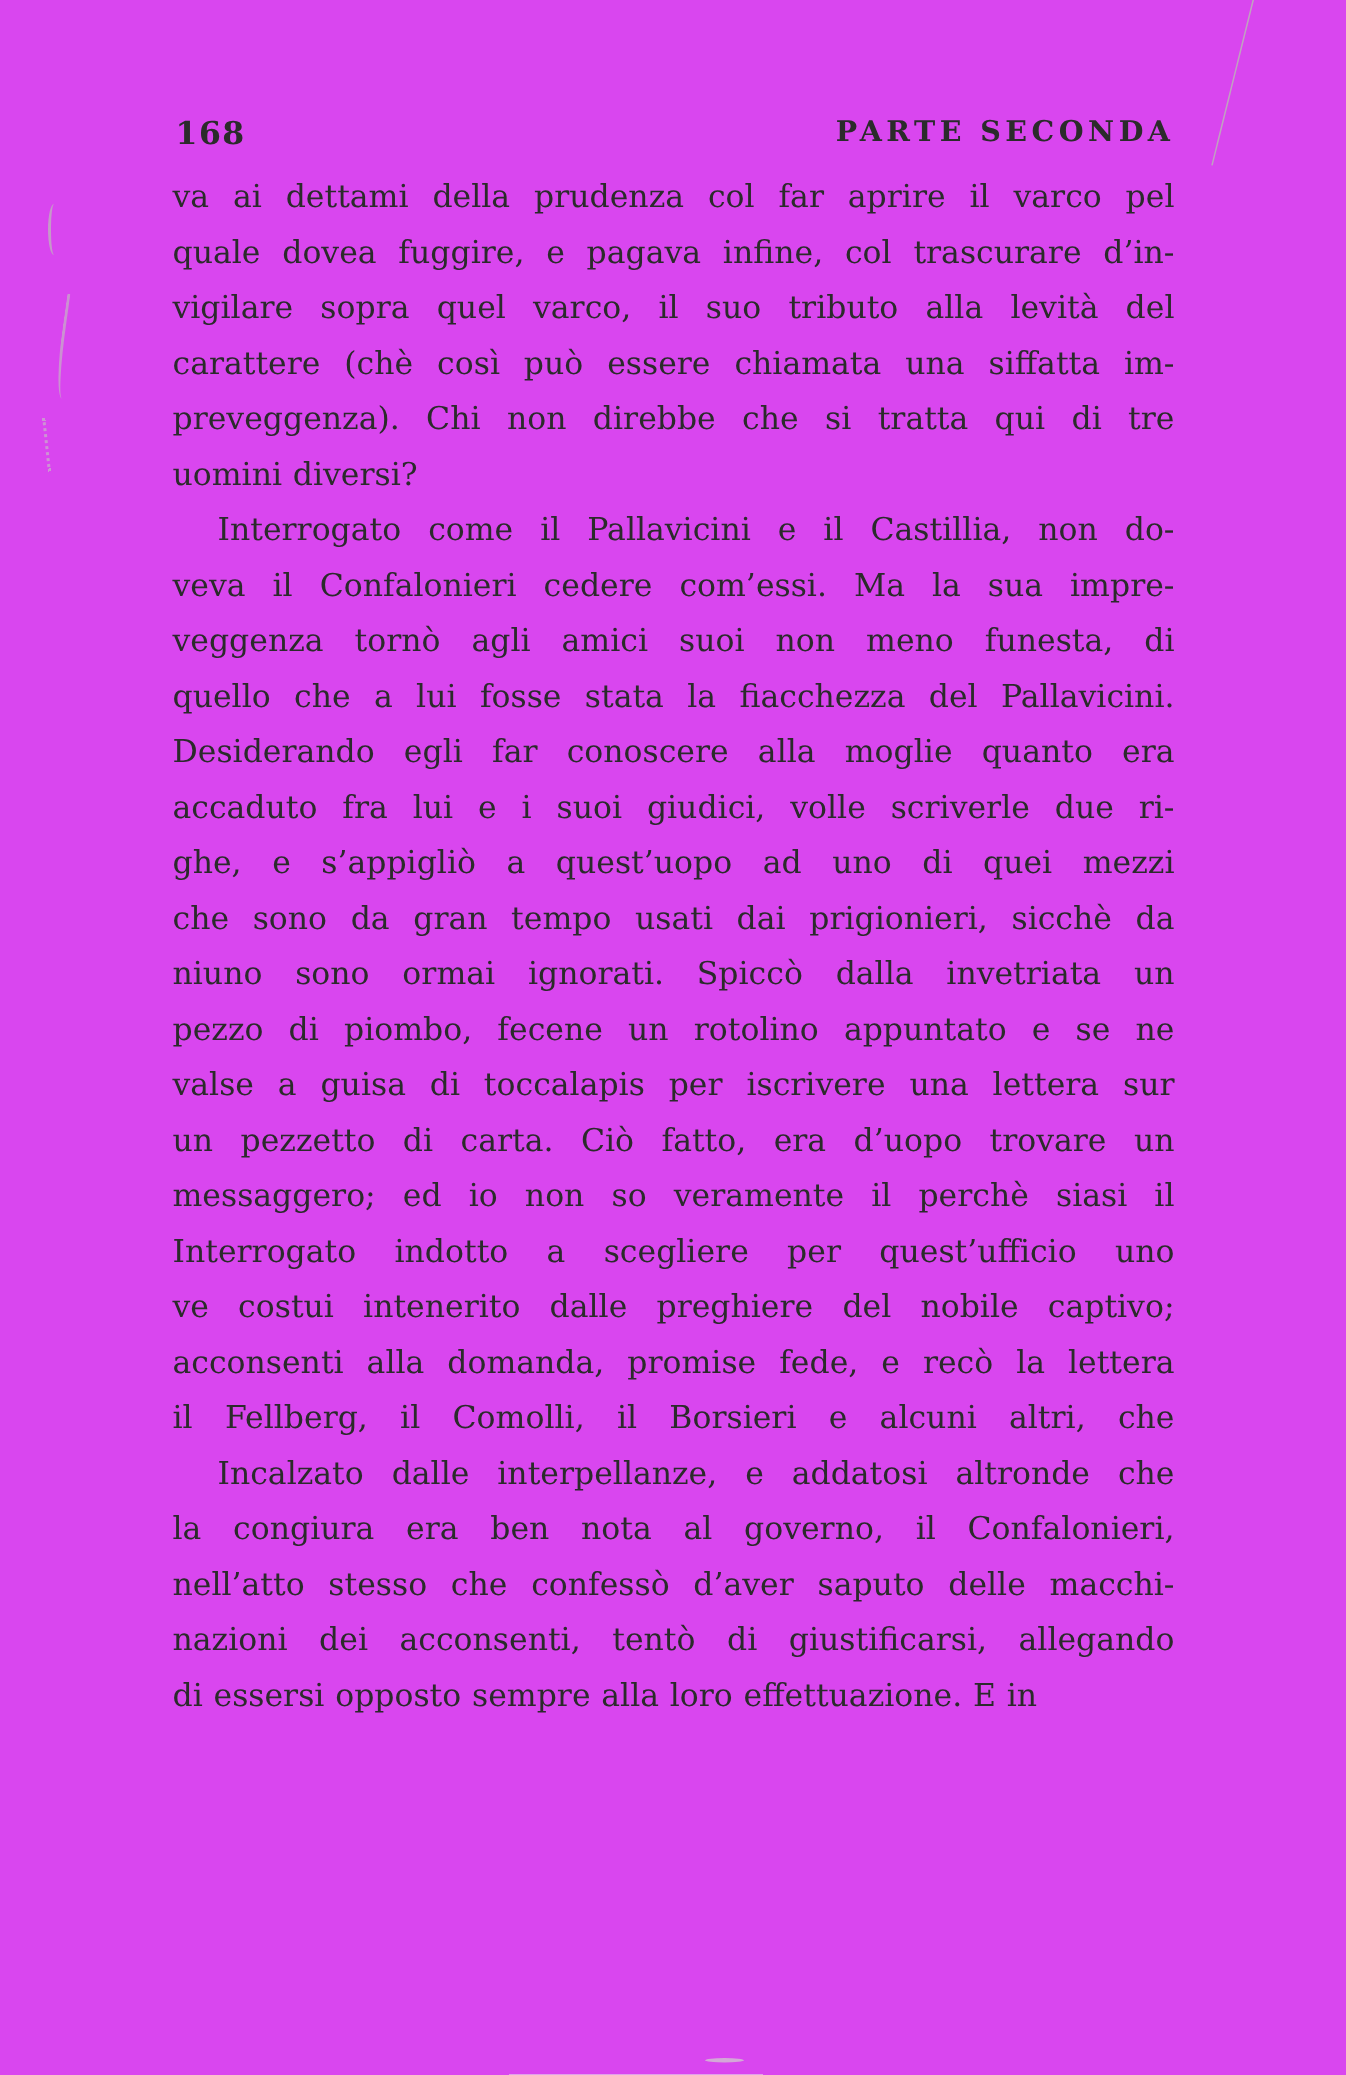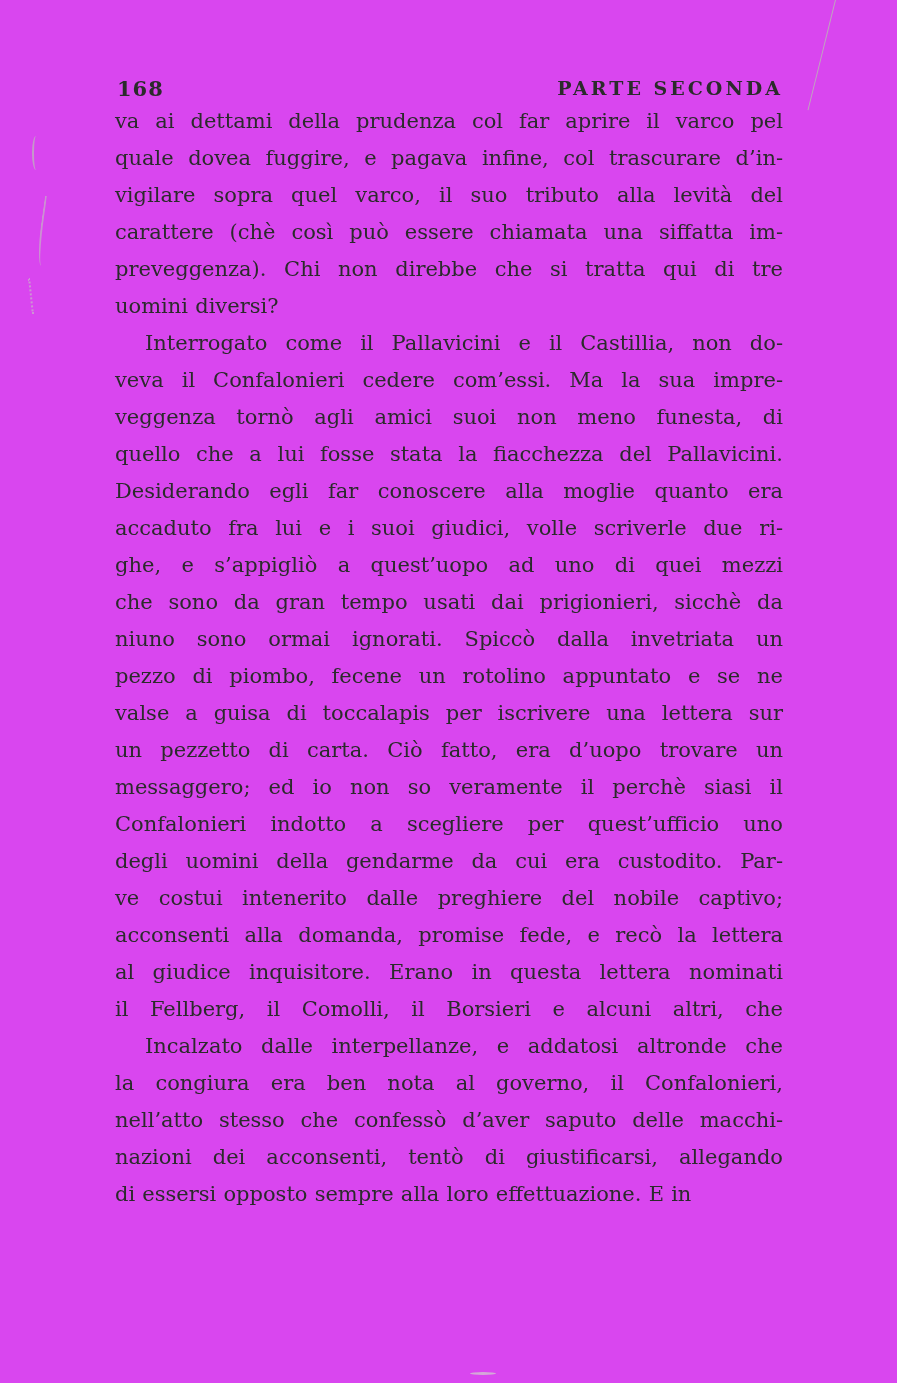--- a/index.html
+++ b/index.html
@@ -39,21 +39,21 @@
     right: 0;
     top: 1px;
     text-align: right;
     font-size: 19px;
     font-weight: 700;
     letter-spacing: 3px;
   }
   
   .text-block {
     position: absolute;
-    top: 103px;
+    top: 113px;
     left: 115px;
     width: 668px;
   }
   .paragraph {
     margin: 0;
   }
   .line {
     font-size: 21px;
     line-height: 37px;
     text-align: justify;
@@ -152,25 +152,23 @@
         <div class="line">quello che a lui fosse stata la fiacchezza del Pallavicini.</div>
         <div class="line">Desiderando egli far conoscere alla moglie quanto era</div>
         <div class="line">accaduto fra lui e i suoi giudici, volle scriverle due ri-</div>
         <div class="line">ghe, e s’appigliò a quest’uopo ad uno di quei mezzi</div>
         <div class="line">che sono da gran tempo usati dai prigionieri, sicchè da</div>
         <div class="line">niuno sono ormai ignorati. Spiccò dalla invetriata un</div>
         <div class="line">pezzo di piombo, fecene un rotolino appuntato e se ne</div>
         <div class="line">valse a guisa di toccalapis per iscrivere una lettera sur</div>
         <div class="line">un pezzetto di carta. Ciò fatto, era d’uopo trovare un</div>
         <div class="line">messaggero; ed io non so veramente il perchè siasi il</div>
-        <div class="line">Confalonieri indotto a scegliere per quest’ufficio uno</div>
-        <div class="line">degli uomini della gendarme da cui era custodito. Par-</div>
+        <div class="line">Interrogato indotto a scegliere per quest’ufficio uno</div>
         <div class="line">ve costui intenerito dalle preghiere del nobile captivo;</div>
         <div class="line">acconsenti alla domanda, promise fede, e recò la lettera</div>
-        <div class="line">al giudice inquisitore. Erano in questa lettera nominati</div>
         <div class="line">il Fellberg, il Comolli, il Borsieri e alcuni altri, che</div>
       </div>
       <div class="paragraph indent">
         <div class="line">Incalzato dalle interpellanze, e addatosi altronde che</div>
         <div class="line">la congiura era ben nota al governo, il Confalonieri,</div>
         <div class="line">nell’atto stesso che confessò d’aver saputo delle macchi-</div>
         <div class="line">nazioni dei acconsenti, tentò di giustificarsi, allegando</div>
         <div class="line last">di essersi opposto sempre alla loro effettuazione. E in</div>
       </div>
     </div>

